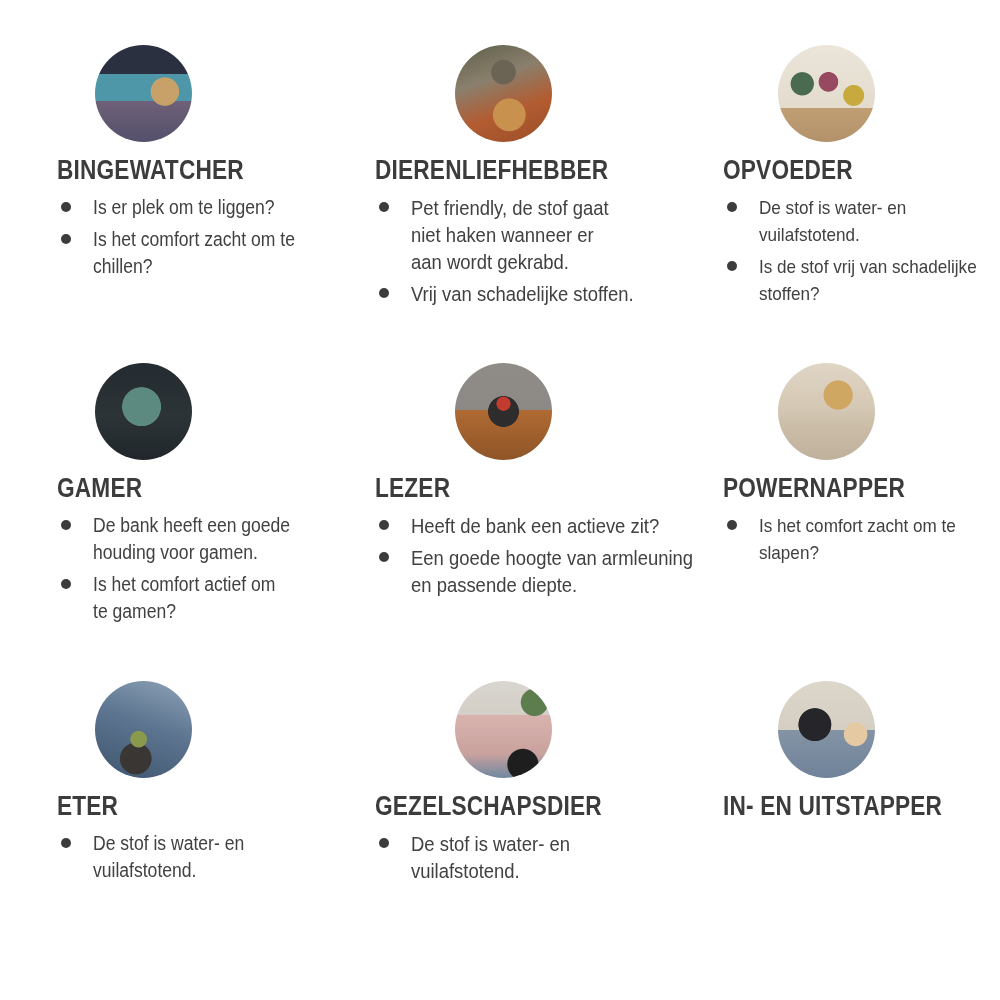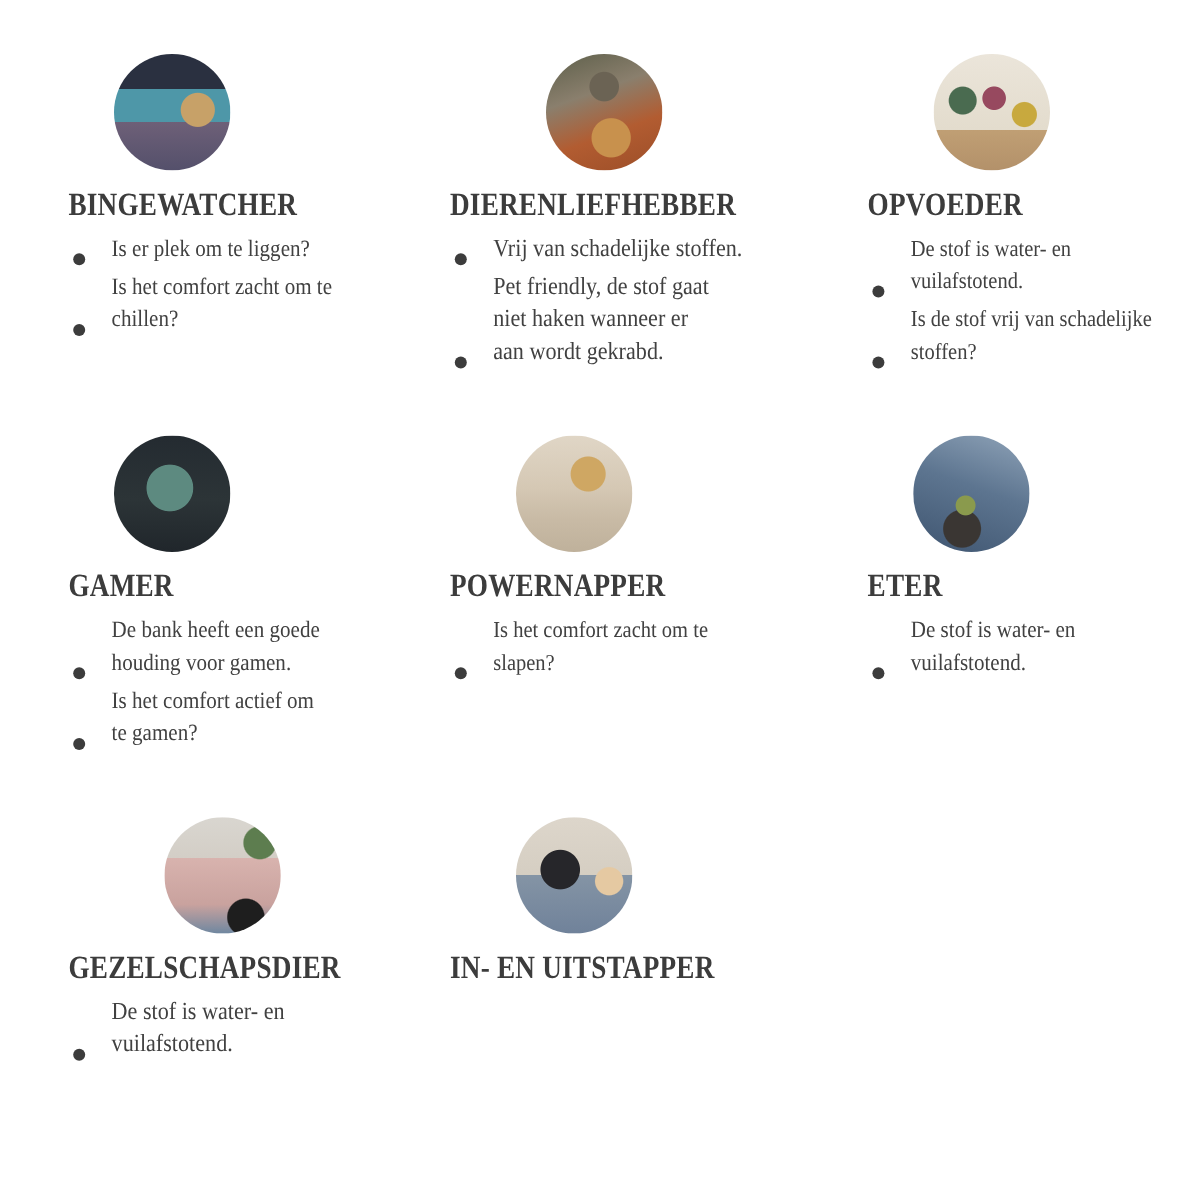--- a/index.html
+++ b/index.html
@@ -7,21 +7,20 @@
     width:1000px;height:1000px;
     background:#ffffff;
     font-family:"Liberation Sans","DejaVu Sans",sans-serif;
     overflow:hidden;
   }
   .grid{
     display:grid;
     grid-template-columns:318px 348px 277px;
     grid-template-rows:318px 318px 318px;
     padding:42px 0 0 57px;
-    font-family:Liberation Serif, serif;
   }
   .card{position:relative;}
   .photo{
     width:97px;height:97px;border-radius:50%;
     margin-top:3px;
     overflow:hidden;
   }
   .c1 .photo{margin-left:38px;}
   .c2 .photo{margin-left:80px;}
   .c3 .photo{margin-left:55px;}
@@ -34,21 +33,21 @@
     width:max-content;
     transform:scaleX(0.84);
     transform-origin:left top;
     white-space:pre;
   }
   ul.bullets{
     list-style:none;margin:0;padding:0;
   }
   ul.bullets li{
     display:flex;
-    align-items:flex-end;
+    align-items:flex-start;
     margin:0 0 5px 0;
   }
   .dot{
     flex:none;
     width:10px;height:10px;border-radius:50%;
     background:#3c3c3c;
     margin:8px 0 0 4px;
   }
   .txt{
     display:block;
@@ -120,28 +119,28 @@
         </li>
     </ul>
   </div>
 
   <div class="card c2">
     <div class="photo ph-2"></div>
     <h2 class="title">DIERENLIEFHEBBER</h2>
     <ul class="bullets">
       <li>
           <span class="dot"></span>
-          <span class="txt">Vrij van schadelijke stoffen.</span>
-        </li>
-      <li>
-          <span class="dot"></span>
           <span class="txt">Pet friendly, de stof gaat
 niet haken wanneer er
 aan wordt gekrabd.</span>
         </li>
+      <li>
+          <span class="dot"></span>
+          <span class="txt">Vrij van schadelijke stoffen.</span>
+        </li>
     </ul>
   </div>
 
   <div class="card c3">
     <div class="photo ph-3"></div>
     <h2 class="title">OPVOEDER</h2>
     <ul class="bullets">
       <li>
           <span class="dot"></span>
           <span class="txt">De stof is water- en
@@ -165,20 +164,35 @@
 houding voor gamen.</span>
         </li>
       <li>
           <span class="dot"></span>
           <span class="txt">Is het comfort actief om
 te gamen?</span>
         </li>
     </ul>
   </div>
 
+  <div class="card c2">
+    <div class="photo ph-5"></div>
+    <h2 class="title">LEZER</h2>
+    <ul class="bullets">
+      <li>
+          <span class="dot"></span>
+          <span class="txt">Heeft de bank een actieve zit?</span>
+        </li>
+      <li>
+          <span class="dot"></span>
+          <span class="txt">Een goede hoogte van armleuning
+en passende diepte.</span>
+        </li>
+    </ul>
+  </div>
 
   <div class="card c3">
     <div class="photo ph-6"></div>
     <h2 class="title">POWERNAPPER</h2>
     <ul class="bullets">
       <li>
           <span class="dot"></span>
           <span class="txt">Is het comfort zacht om te
 slapen?</span>
         </li>

